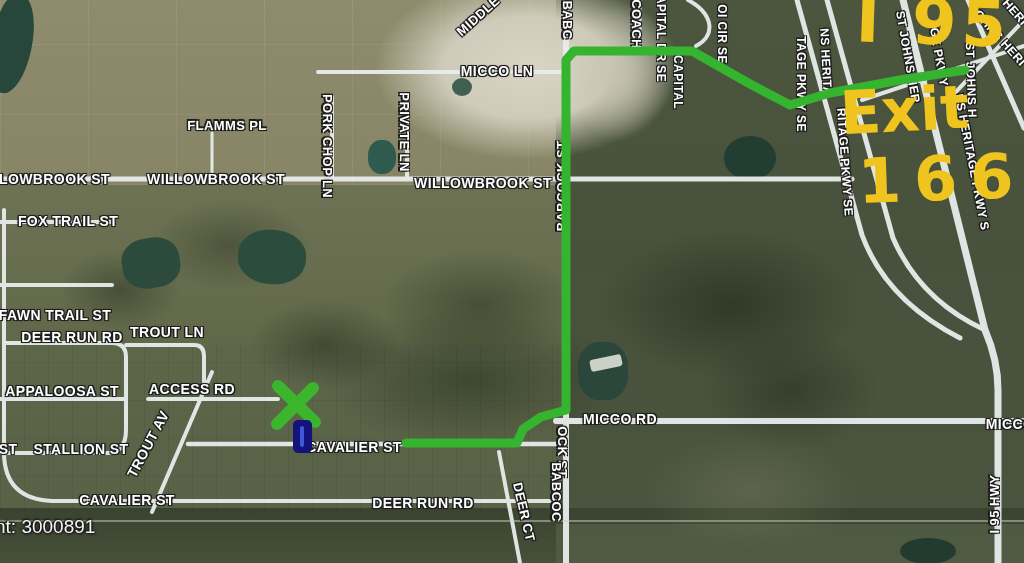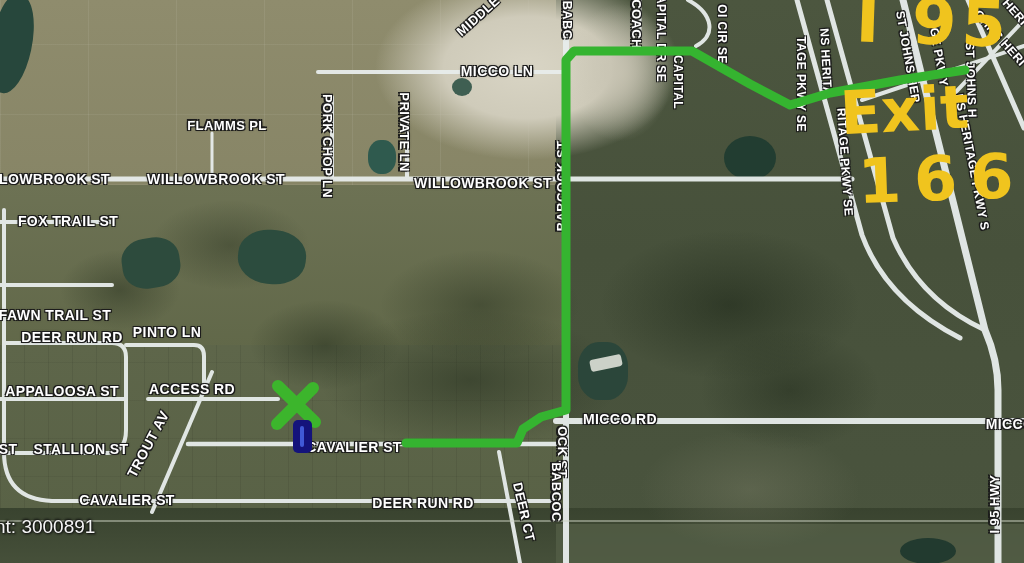--- a/index.html
+++ b/index.html
@@ -157,21 +157,21 @@
       <div class="road-label" style="left: 50px; top: 179px; font-size: 14px; transform: translate(-50%, -50%) rotate(0deg);">LLOWBROOK ST</div>
       <div class="road-label" style="left: 216px; top: 179px; font-size: 14px; transform: translate(-50%, -50%) rotate(0deg);">WILLOWBROOK ST</div>
       <div class="road-label" style="left: 483px; top: 183px; font-size: 14px; transform: translate(-50%, -50%) rotate(0deg);">WILLOWBROOK ST</div>
       <div class="road-label" style="left: 227px; top: 125px; font-size: 13px; transform: translate(-50%, -50%) rotate(0deg);">FLAMMS PL</div>
       <div class="road-label" style="left: 327px; top: 146px; font-size: 13px; transform: translate(-50%, -50%) rotate(90deg);">PORK CHOP LN</div>
       <div class="road-label" style="left: 404px; top: 132px; font-size: 13px; transform: translate(-50%, -50%) rotate(90deg);">PRIVATE LN</div>
       <div class="road-label" style="left: 561px; top: 186px; font-size: 13px; transform: translate(-50%, -50%) rotate(-90deg);">BABCOCK ST</div>
       <div class="road-label" style="left: 68px; top: 221px; font-size: 14px; transform: translate(-50%, -50%) rotate(0deg);">FOX TRAIL ST</div>
       <div class="road-label" style="left: 55px; top: 279px; font-size: 14px; transform: translate(-50%, -50%) rotate(0deg); margin-top: 36px;">FAWN TRAIL ST</div>
       <div class="road-label" style="left: 72px; top: 337px; font-size: 14px; transform: translate(-50%, -50%) rotate(0deg);">DEER RUN RD</div>
-      <div class="road-label" style="left: 167px; top: 332px; font-size: 14px; transform: translate(-50%, -50%) rotate(0deg);">PINTO LN</div>
+      <div class="road-label" style="left: 167px; top: 332px; font-size: 14px; transform: translate(-50%, -50%) rotate(0deg);">TROUT LN</div>
       <div class="road-label" style="left: 62px; top: 391px; font-size: 14px; transform: translate(-50%, -50%) rotate(0deg); text-align: right;">APPALOOSA ST</div>
       <div class="road-label" style="left: 192px; top: 389px; font-size: 14px; transform: translate(-50%, -50%) rotate(0deg); text-align: center;">ACCESS RD</div>
       <div class="road-label" style="left: 8px; top: 449px; font-size: 14px; transform: translate(-50%, -50%) rotate(0deg);">ST</div>
       <div class="road-label" style="left: 81px; top: 449px; font-size: 14px; transform: translate(-50%, -50%) rotate(0deg);">STALLION ST</div>
       <div class="road-label" style="left: 148px; top: 444px; font-size: 14px; transform: translate(-50%, -50%) rotate(-62deg);">TROUT AV</div>
       <div class="road-label" style="left: 354px; top: 447px; font-size: 14px; transform: translate(-50%, -50%) rotate(0deg);">CAVALIER ST</div>
       <div class="road-label" style="left: 620px; top: 419px; font-size: 14px; transform: translate(-50%, -50%) rotate(0deg);">MICCO RD</div>
       <div class="road-label" style="left: 1010px; top: 424px; font-size: 14px; transform: translate(-50%, -50%) rotate(0deg);">MICCO</div>
       <div class="road-label" style="left: 127px; top: 500px; font-size: 14px; transform: translate(-50%, -50%) rotate(0deg);">CAVALIER ST</div>
       <div class="road-label" style="left: 423px; top: 503px; font-size: 14px; transform: translate(-50%, -50%) rotate(0deg);">DEER RUN RD</div>

